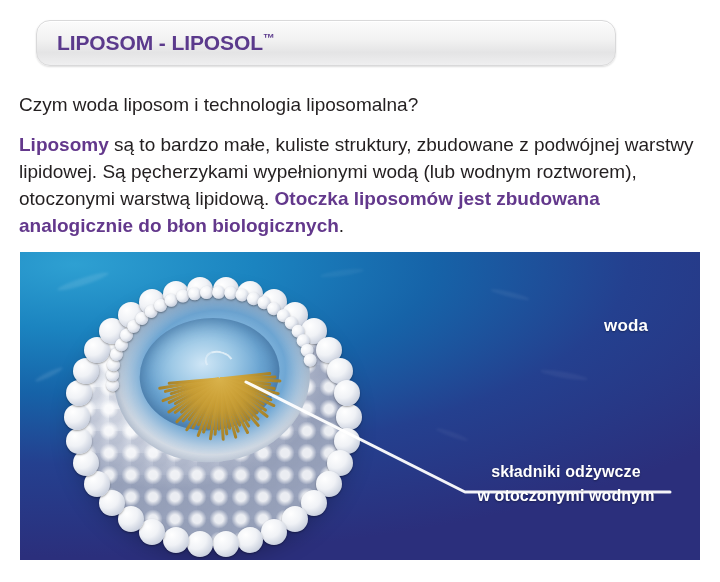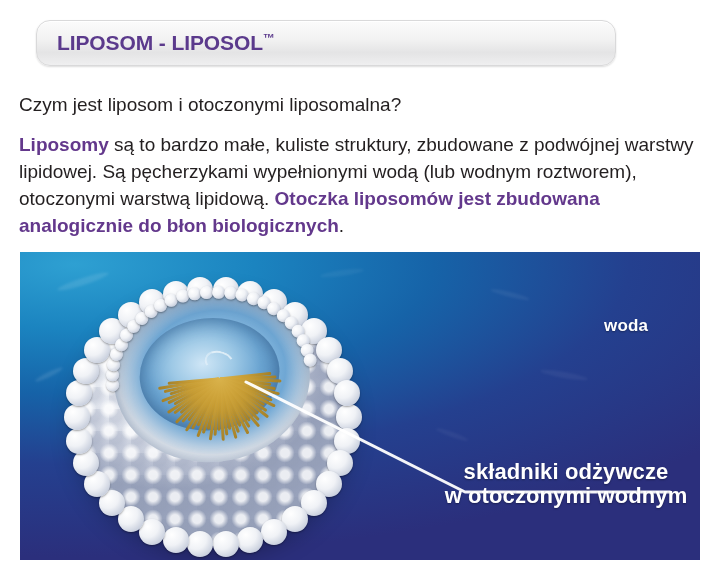--- a/index.html
+++ b/index.html
@@ -191,39 +191,39 @@
     letter-spacing:.2px;
     text-shadow:0 1px 2px rgba(0,0,0,.35);
     white-space:nowrap;
   }
   .label-nutrients {
     position:absolute;
     left:420px; top:208px;
     width:252px;
     text-align:center;
     color:#ffffff;
-    font-size:22px;
+    font-size:16px;
     font-weight:bold;
     line-height:24px;
     letter-spacing:.1px;
     text-shadow:0 1px 2px rgba(0,0,0,.35);
     white-space:nowrap;
   }
 </style>
 </head>
 <body>
 
 <div class="header-bar">
   <div class="header-title">
     <span>LIPOSOM - LIPOSOL</span><span class="tm">™</span>
   </div>
 </div>
 
 <div class="text-block">
-  <p class="lead-question">Czym jest liposom i otoczonymi liposomalna?</p>
+  <p class="lead-question">Czym woda liposom i technologia liposomalna?</p>
   <p class="body-paragraph"><span class="em-purple">Liposomy</span><span> są to bardzo małe, kuliste struktury, zbudowane z podwójnej warstwy lipidowej. Są pęcherzykami wypełnionymi wodą (lub wodnym roztworem), otoczonymi warstwą lipidową. </span><span class="em-purple">Otoczka liposomów jest zbudowana analogicznie do błon biologicznych</span><span>.</span></p>
 </div>
 
 <div class="illustration">
 
   <div class="water-streak s1"></div>
   <div class="water-streak s2"></div>
   <div class="water-streak s3"></div>
   <div class="water-streak s4"></div>
   <div class="water-streak s5"></div>

